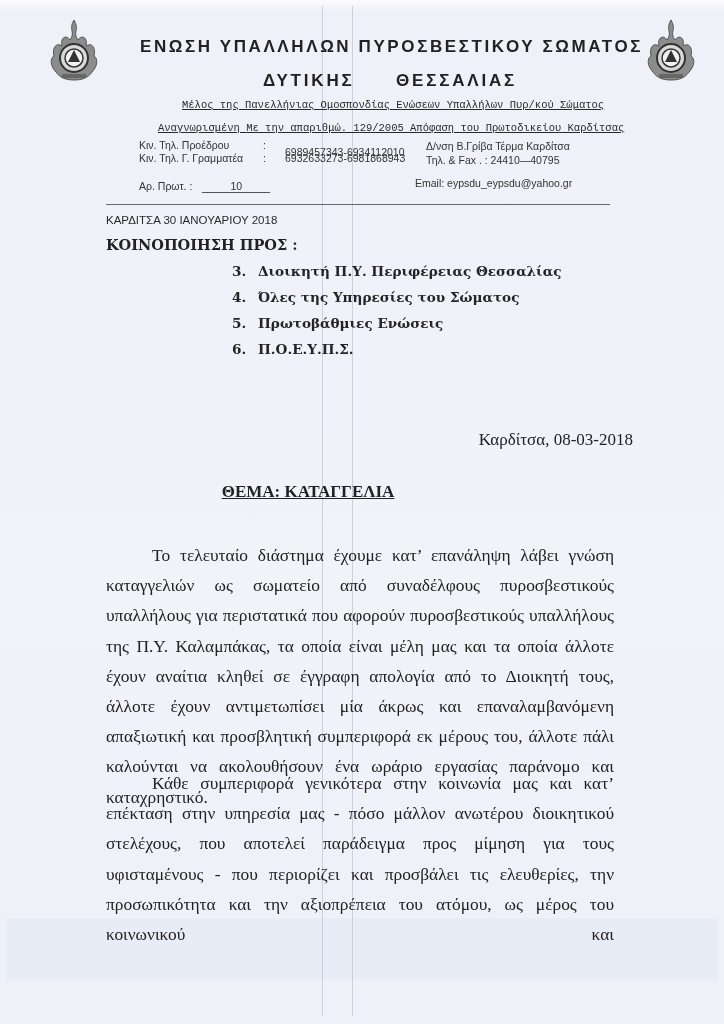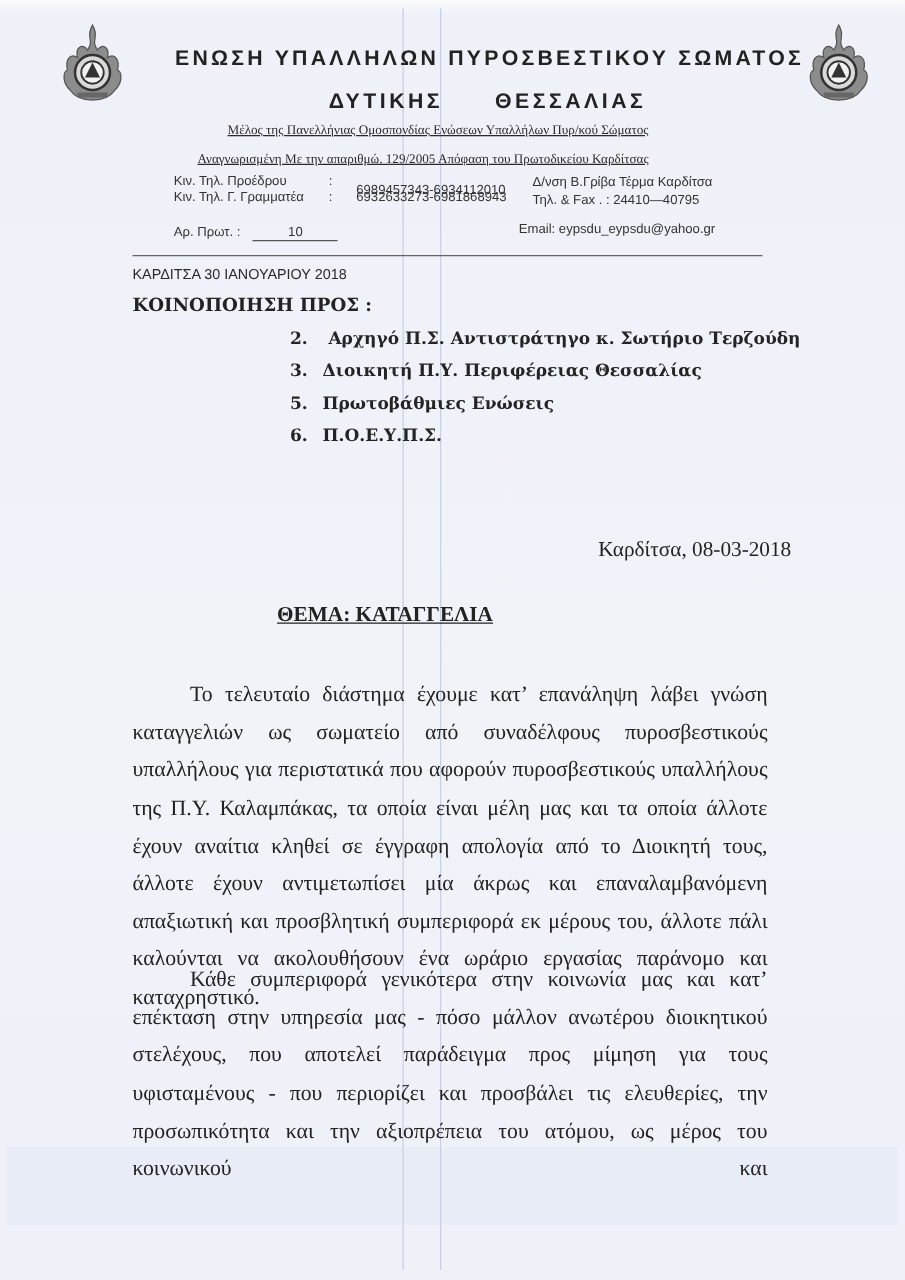--- a/index.html
+++ b/index.html
@@ -33,21 +33,21 @@
       font-size: 17px; letter-spacing: 2.6px; color: #222;
     }
     .region-left, .region-right {
       top: 71px;
       font-family: "Liberation Sans", sans-serif; font-weight: bold;
       font-size: 17px; letter-spacing: 2.8px; color: #222;
     }
     .region-left { left: 263px; }
     .region-right { left: 396px; }
     .sub-line {
-      font-family: Liberation Serif, serif; font-size: 10.5px;
+      font-family: Liberation Mono, monospace; font-size: 10.5px;
       text-decoration: underline; color: #2a2a2a;
     }
     .sub1 { left: 182px; top: 99px; }
     .sub2 { left: 158px; top: 122px; }
     .contact {
       font-family: "Liberation Sans", sans-serif; font-size: 10.5px; color: #333;
     }
     .protocol-label, .protocol-num {
       font-family: "Liberation Sans", sans-serif; font-size: 10.5px; color: #333;
     }
@@ -137,22 +137,22 @@
   <span class="protocol-label">Αρ. Πρωτ.  :</span>
   <span class="protocol-num" style="margin-left:6px;">10</span>
 </div>
 
 <div class="header-rule"></div>
 
 <div class="abs date-caps">ΚΑΡΔΙΤΣΑ  30 ΙΑΝΟΥΑΡΙΟΥ  2018</div>
 <div class="abs cc-heading">ΚΟΙΝΟΠΟΙΗΣΗ ΠΡΟΣ :</div>
 
 <ul class="recipients">
-  <li><span class="num">2.</span><span style="white-space:pre"> Αρχηγό Π.Σ. Αντιστράτηγο κ. Σωτήριο Τερζούδη</span></li>
   <li><span class="num">3.</span><span>Διοικητή Π.Υ. Περιφέρειας Θεσσαλίας</span></li>
+  <li><span class="num">4.</span><span>Όλες της Υπηρεσίες του Σώματος</span></li>
   <li><span class="num">5.</span><span>Πρωτοβάθμιες Ενώσεις</span></li>
   <li><span class="num">6.</span><span>Π.Ο.Ε.Υ.Π.Σ.</span></li>
 </ul>
 
 <div class="abs place-date">Καρδίτσα, 08-03-2018</div>
 <div class="abs subject">ΘΕΜΑ: ΚΑΤΑΓΓΕΛΙΑ</div>
 
 <div class="paragraph p1">
   <p>Το τελευταίο διάστημα έχουμε κατ’ επανάληψη λάβει γνώση καταγγελιών ως σωματείο από συναδέλφους πυροσβεστικούς υπαλλήλους για περιστατικά που αφορούν πυροσβεστικούς υπαλλήλους της Π.Υ. Καλαμπάκας, τα οποία είναι μέλη μας και τα οποία άλλοτε έχουν αναίτια κληθεί σε έγγραφη απολογία από το Διοικητή τους, άλλοτε έχουν αντιμετωπίσει μία άκρως και επαναλαμβανόμενη απαξιωτική και προσβλητική συμπεριφορά εκ μέρους του, άλλοτε πάλι καλούνται να ακολουθήσουν ένα ωράριο εργασίας παράνομο και καταχρηστικό.</p>
 </div>

